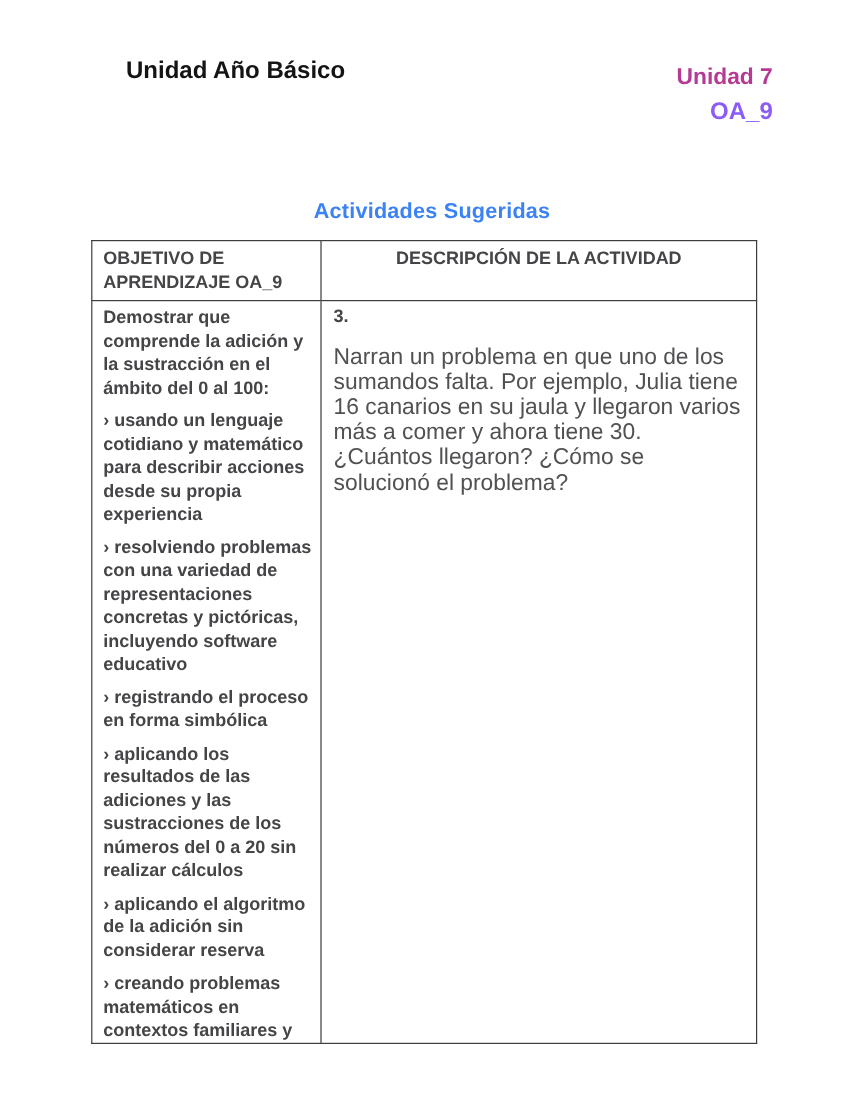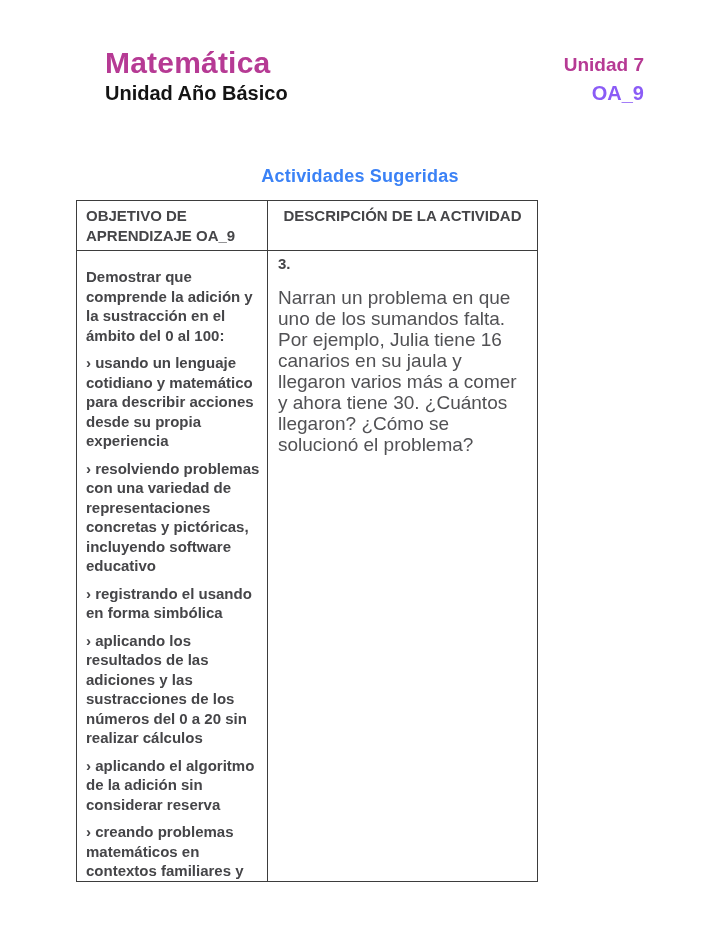--- a/index.html
+++ b/index.html
@@ -60,21 +60,21 @@
     text-align: center;
     font-size: 18px;
     font-weight: bold;
     color: #3b82f6;
     letter-spacing: 0.2px;
   }
 
   
   table.activities {
     margin: 13px 0 0 76px;
-    width: 462px;
+    width: 555px;
     border-collapse: collapse;
     table-layout: fixed;
   }
   table.activities th,
   table.activities td {
     border: 1.5px solid #3d3d3d;
     vertical-align: top;
   }
   th.col-objective {
     width: 191px;
@@ -88,21 +88,21 @@
   }
   th.col-activity {
     text-align: center;
     font-size: 15px;
     font-weight: bold;
     color: #454548;
     line-height: 20px;
     padding: 5px 8px 4px 8px;
   }
   td.objective-cell {
-    padding: 16px 5px 0 9px;
+    padding: 4px 5px 0 9px;
     height: 594px;
     overflow: hidden;
   }
   td.objective-cell p {
     font-size: 15px;
     font-weight: bold;
     color: #454548;
     line-height: 19.5px;
     margin-top: 8px;
   }
@@ -123,21 +123,20 @@
     margin-top: 13px;
   }
 </style>
 </head>
 <body>
 
 <div class="page">
 
   <div class="doc-header">
     <div class="header-left">
-      <div class="doc-title">Matemática</div>
       <div class="doc-subtitle">Unidad Año Básico</div>
     </div>
     <div class="header-right">
       <div class="doc-unit">Unidad 7</div>
       <div class="doc-oa">OA_9</div>
     </div>
   </div>
 
   <div class="section-title">Actividades Sugeridas</div>
 
@@ -147,21 +146,21 @@
         <th class="col-objective">OBJETIVO DE APRENDIZAJE OA_9</th>
         <th class="col-activity">DESCRIPCIÓN DE LA ACTIVIDAD</th>
       </tr>
     </thead>
     <tbody>
       <tr>
         <td class="objective-cell">
           <p>Demostrar que comprende la adición y la sustracción en el ámbito del 0 al 100:</p>
           <p>› usando un lenguaje cotidiano y matemático para describir acciones desde su propia experiencia</p>
           <p>› resolviendo problemas con una variedad de representaciones concretas y pictóricas, incluyendo software educativo</p>
-          <p>› registrando el usando en forma simbólica</p>
+          <p>› registrando el proceso en forma simbólica</p>
           <p>› aplicando los resultados de las adiciones y las sustracciones de los números del 0 a 20 sin realizar cálculos</p>
           <p>› aplicando el algoritmo de la adición sin considerar reserva</p>
           <p>› creando problemas matemáticos en contextos familiares y</p>
         </td>
         <td class="activity-cell">
           <p class="activity-number">3.</p>
           <p class="activity-text">Narran un problema en que uno de los sumandos falta. Por ejemplo, Julia tiene 16 canarios en su jaula y llegaron varios más a comer y ahora tiene 30. ¿Cuántos llegaron? ¿Cómo se solucionó el problema?</p>
         </td>
       </tr>
     </tbody>

